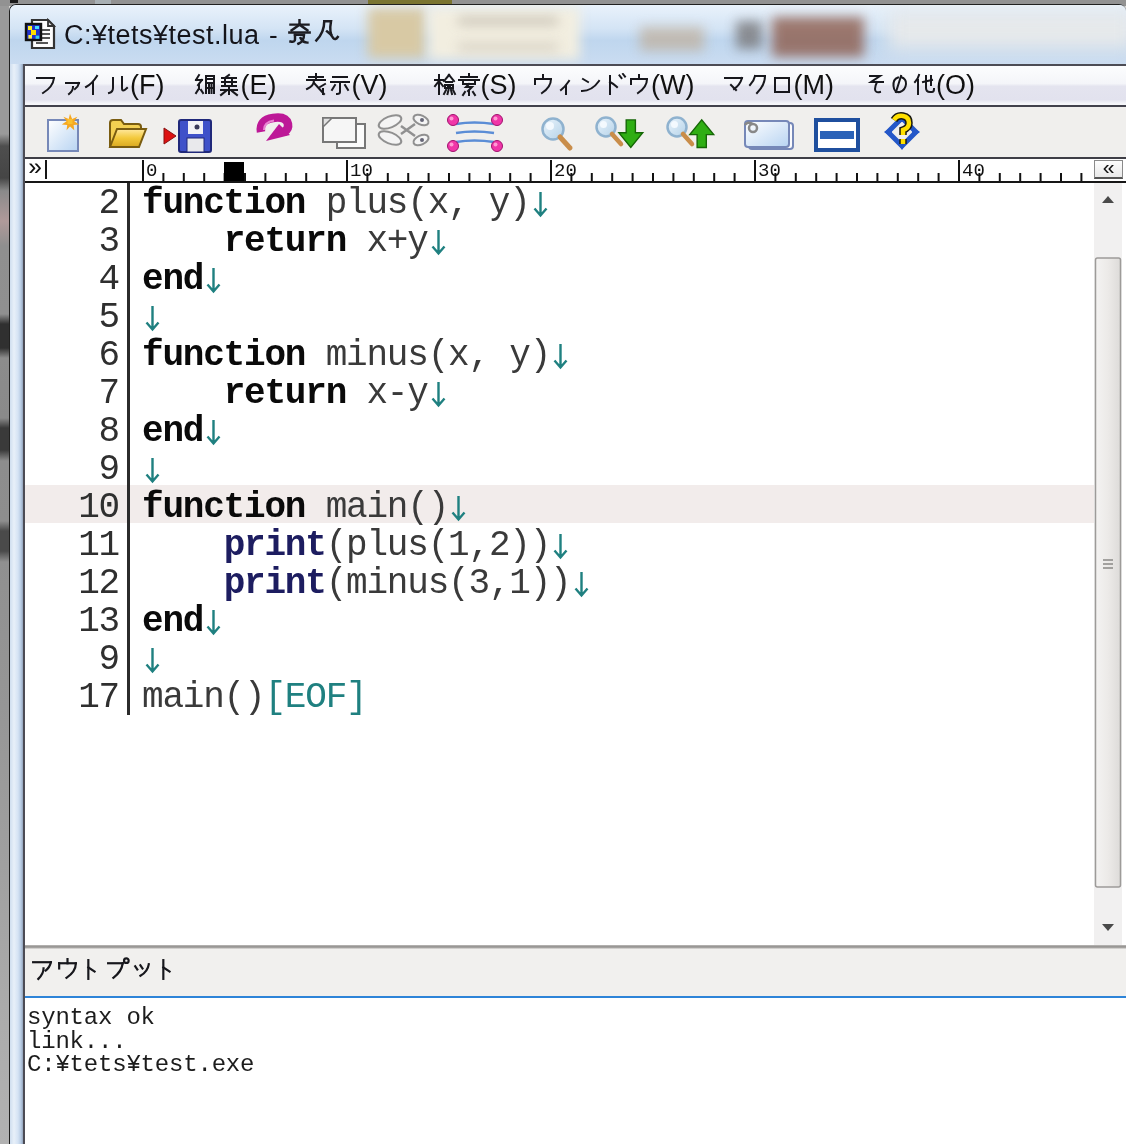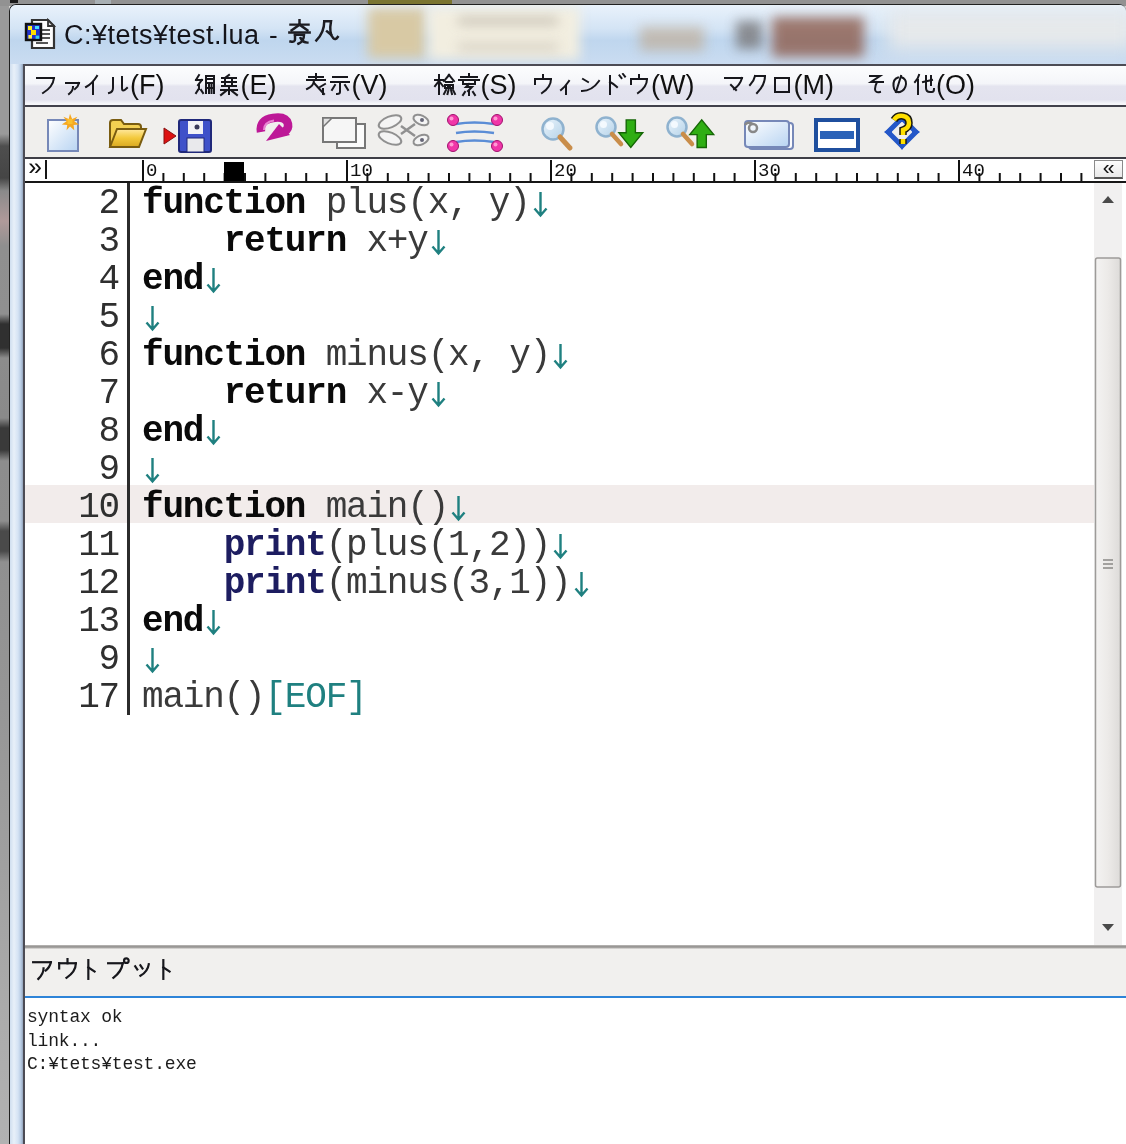--- a/index.html
+++ b/index.html
@@ -33,21 +33,21 @@
 
 .crow{position:absolute;left:0;width:1069px;height:38px;font-family:"Liberation Mono",monospace;font-size:36px;line-height:38px;letter-spacing:-1.2px;white-space:pre;color:#3a3a3a;}
 .crow b{font-weight:bold;color:#0a0a0a;}
 .crow .p{font-weight:bold;color:#1d1d60;}
 .crow .t{color:#1f8080;}
 .ar{display:inline-block;width:20.4px;height:38px;vertical-align:top;}
 .ar svg{display:block;}
 .lnum{position:absolute;width:94px;text-align:right;height:38px;font-family:"Liberation Mono",monospace;font-size:36px;line-height:38px;letter-spacing:-1.2px;color:#2f2f2f;}
 .hl{position:absolute;left:0px;width:1069px;height:38px;background:#f2eceb;}
 
-.orow{font-family:"Liberation Mono",monospace;font-size:18px;line-height:23.5px;letter-spacing:-0.2px;color:#1c1c1c;white-space:pre;}
+.orow{font-family:"Liberation Mono",monospace;font-size:24px;line-height:23.5px;letter-spacing:-0.2px;color:#1c1c1c;white-space:pre;}
 </style>
 </head>
 <body>
 <div id="stage">
   <div class="abs" id="topstrip">
       <div style="position:absolute;left:10px;top:0;width:8px;height:3px;background:#1a1a1a;"></div>
       <div style="position:absolute;left:95px;top:0;width:16px;height:6px;background:#a8b0b4;"></div>
       <div style="position:absolute;left:368px;top:0;width:84px;height:4px;background:#7a7430;"></div>
     </div>
   <div class="abs" id="leftstrip"></div>

